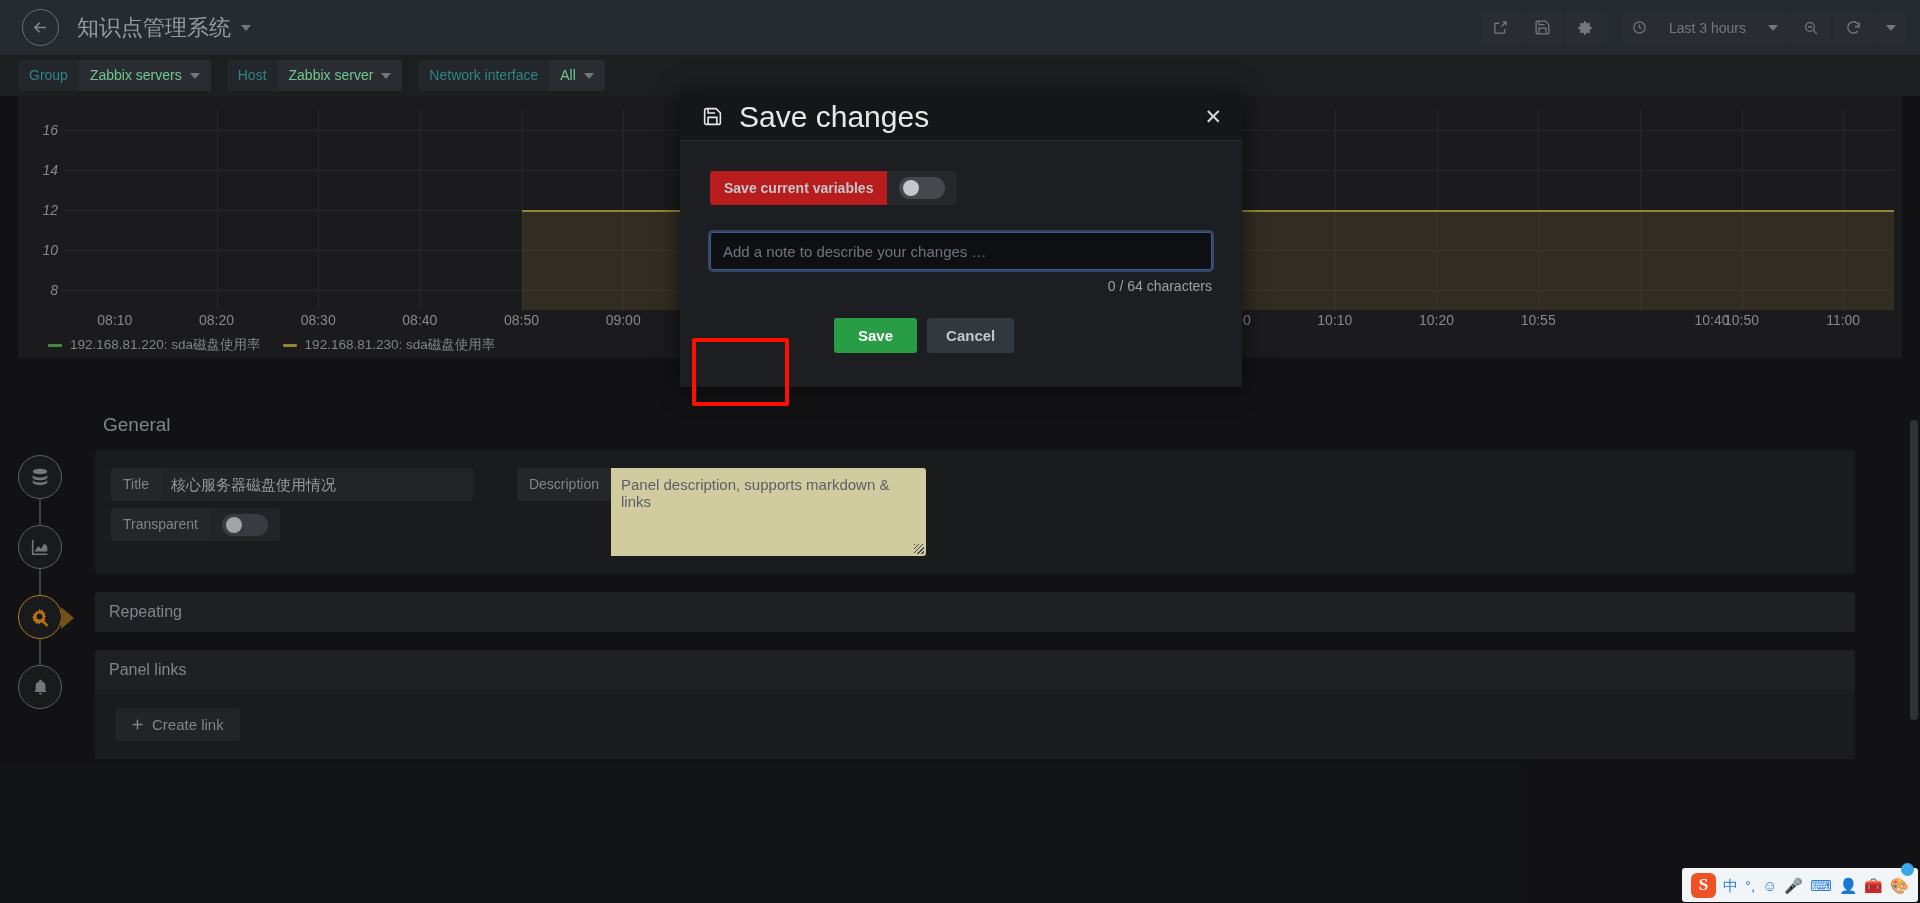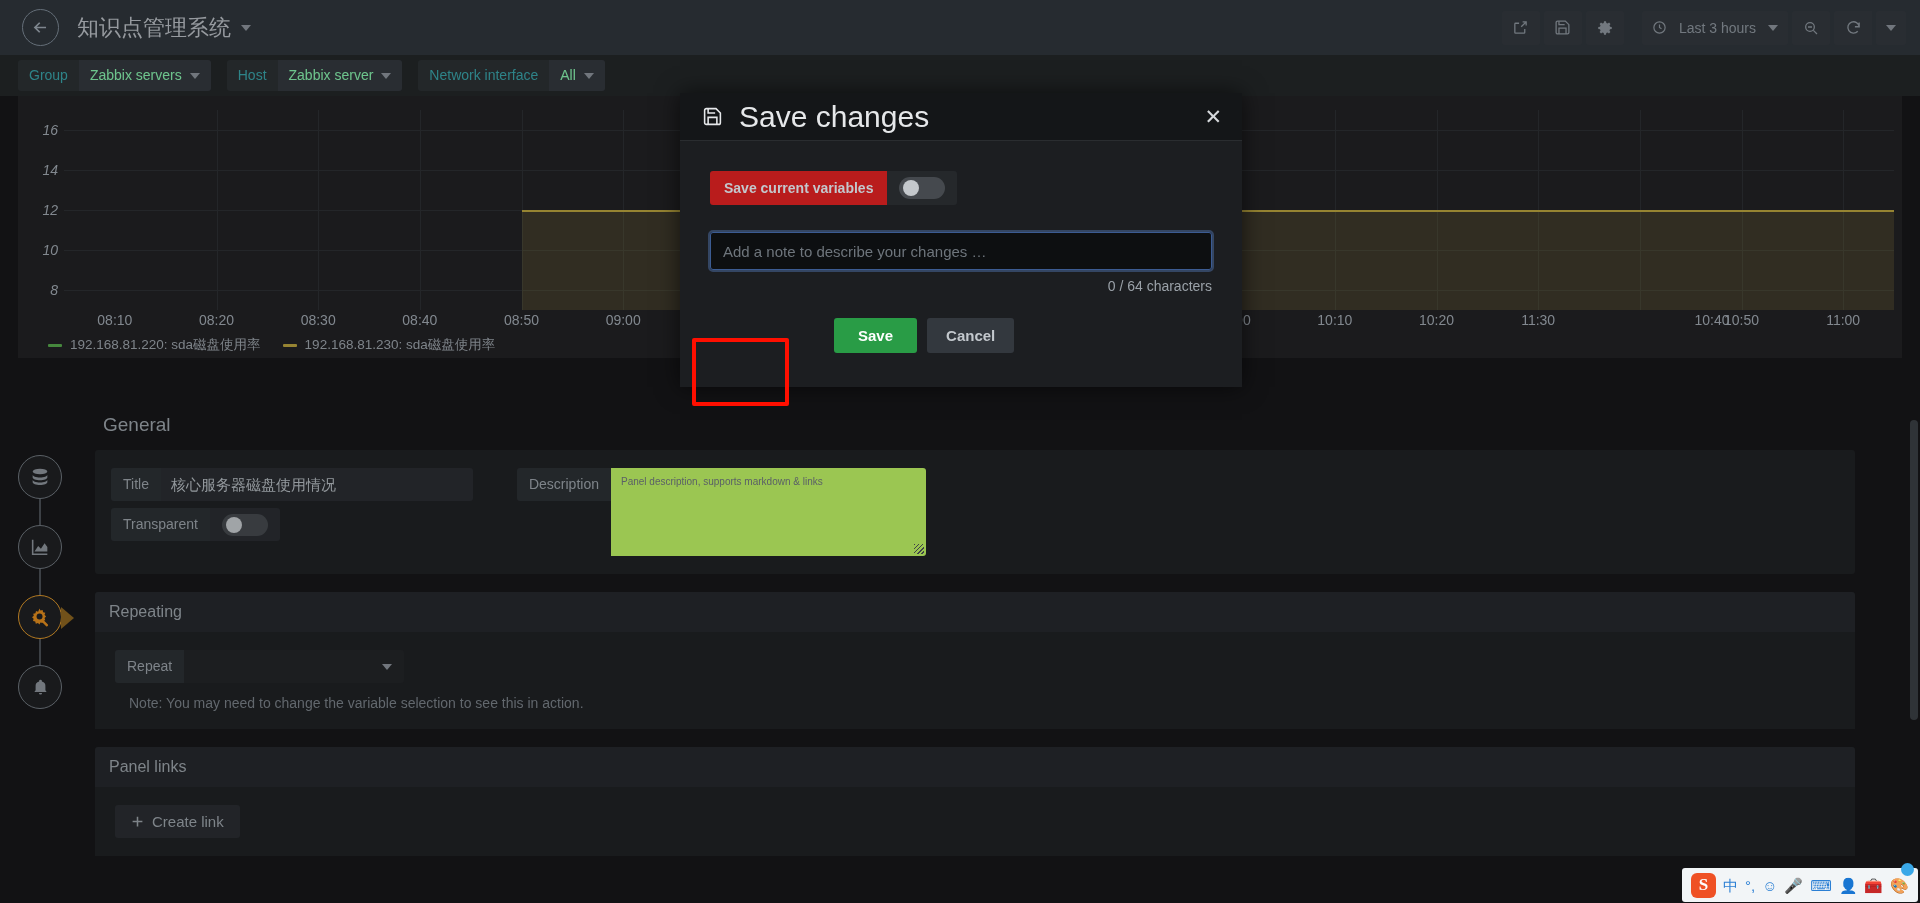--- a/index.html
+++ b/index.html
@@ -36,21 +36,21 @@
     border-left: 5px solid transparent; border-right: 5px solid transparent;
     border-top: 6px solid #8a9199; display: inline-block;
   }
   .nav-right {
     margin-left: auto; margin-right: 14px;
     display: flex; align-items: center; gap: 4px;
   }
   .nav-btn {
     height: 34px; min-width: 38px; padding: 0 10px;
     background: #33383e; border-radius: 3px;
-    display: flex; align-items: center; justify-content: center; gap: 12px;
+    display: flex; align-items: center; justify-content: center; gap: 22px;
     color: #8b939b; font-size: 14px; cursor: pointer;
   }
   .nav-btn.group-l { border-radius: 3px 0 0 3px; }
   .nav-btn.sep { margin-left: 14px; }
   .nav-btn.narrow { min-width: 30px; padding: 0 7px; }
 
   
   .subbar {
     position: absolute; top: 55px; left: 0; width: 1920px; height: 41px;
     background: #232628;
@@ -145,21 +145,21 @@
   }
   .toggle .knob {
     position: absolute; top: 3px; left: 4px;
     width: 16px; height: 16px; border-radius: 50%; background: #c4c8cc;
   }
   .toggle-cell {
     background: #2a2d31; height: 33px;
     display: flex; align-items: center; padding: 0 12px; border-radius: 0 3px 3px 0;
   }
   .textarea-box {
-    background: #bef264; color: #6f767e; font-size: 10px;
+    background: #fef9c3; color: #6f767e; font-size: 15px;
     width: 315px; height: 88px; padding: 8px 10px;
     border-radius: 0 3px 3px 0; position: relative; overflow: hidden;
   }
   .resize-grip {
     position: absolute; right: 2px; bottom: 2px; width: 10px; height: 10px;
     background: repeating-linear-gradient(135deg,#4d5258 0 1px,transparent 1px 3px);
   }
   .select-box {
     background: #232528; width: 220px; height: 33px;
     border-radius: 0 3px 3px 0; display: flex; align-items: center;
@@ -366,21 +366,21 @@
         <div class="x-tick" style="left: 1011.83px;">09:40</div>
         <div class="gridline-v" style="left: 1113.5px;"></div>
         <div class="x-tick" style="left: 1113.5px;">09:50</div>
         <div class="gridline-v" style="left: 1215.17px;"></div>
         <div class="x-tick" style="left: 1215.17px;">10:00</div>
         <div class="gridline-v" style="left: 1316.83px;"></div>
         <div class="x-tick" style="left: 1316.83px;">10:10</div>
         <div class="gridline-v" style="left: 1418.5px;"></div>
         <div class="x-tick" style="left: 1418.5px;">10:20</div>
         <div class="gridline-v" style="left: 1520.17px;"></div>
-        <div class="x-tick" style="left: 1520.17px;">11:30</div>
+        <div class="x-tick" style="left: 1520.17px;">10:55</div>
         <div class="gridline-v" style="left: 1621.83px;"></div>
         <div class="x-tick" style="left: 1694px;">10:40</div>
         <div class="gridline-v" style="left: 1723.5px;"></div>
         <div class="x-tick" style="left: 1723.5px;">10:50</div>
         <div class="gridline-v" style="left: 1825.17px;"></div>
         <div class="x-tick" style="left: 1825.17px;">11:00</div>
         <div class="series-area" style="inset: 114px 8px 48px 503.5px; border-top-color: rgb(86, 166, 75);"></div>
         <div class="series-area" style="inset: 114px 8px 48px 503.5px; border-top-color: rgb(184, 161, 62);"></div>
       </div>
     <div class="legend" id="legend">
@@ -452,29 +452,20 @@
           <div class="textarea-box">
             <span>Panel description, supports markdown &amp; links</span>
             <span class="resize-grip"></span>
           </div>
         </div>
       </div>
     </div>
 
     <div style="margin-top:18px;">
       <div class="section-head">Repeating</div>
-      <div class="section-body">
-        <div class="field-row">
-          <div class="fld-label">Repeat</div>
-          <div class="select-box">
-            <i class="caret"></i>
-          </div>
-        </div>
-        <div class="note-text">Note: You may need to change the variable selection to see this in action.</div>
-      </div>
     </div>
 
     <div style="margin-top:18px;">
       <div class="section-head">Panel links</div>
       <div class="section-body">
         <div class="create-link-btn">
           <svg width="13" height="13" viewBox="0 0 24 24" fill="currentColor">
             <path d="M10.6 3h2.8v7.6H21v2.8h-7.6V21h-2.8v-7.6H3v-2.8h7.6z"></path>
           </svg>
           <span>Create link</span>

